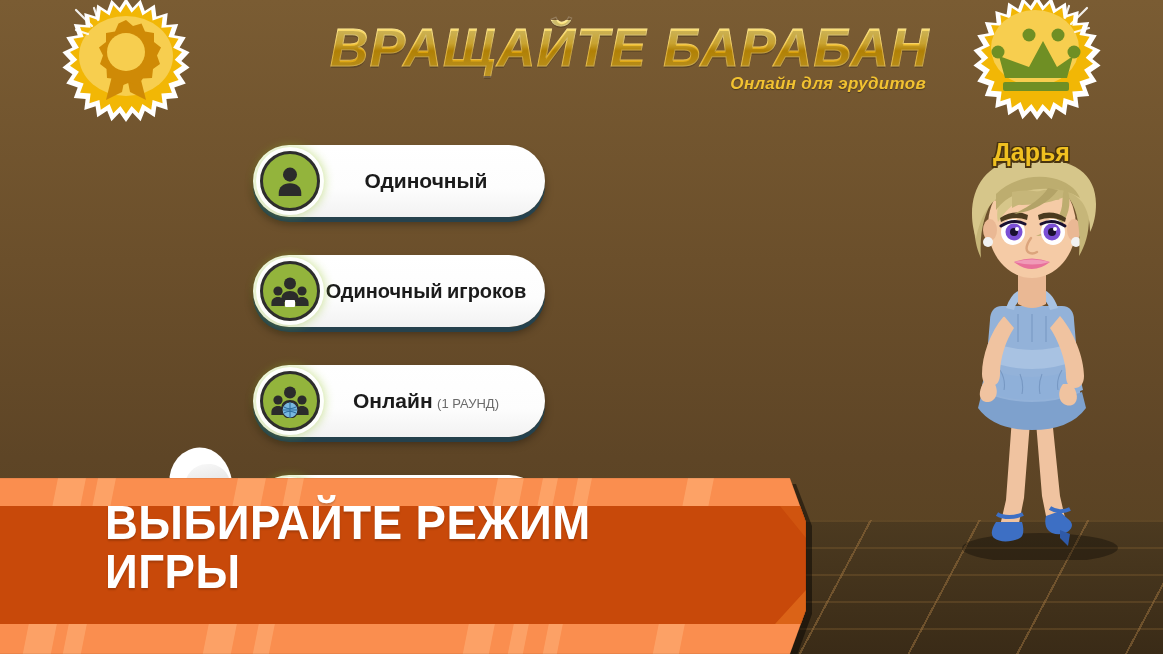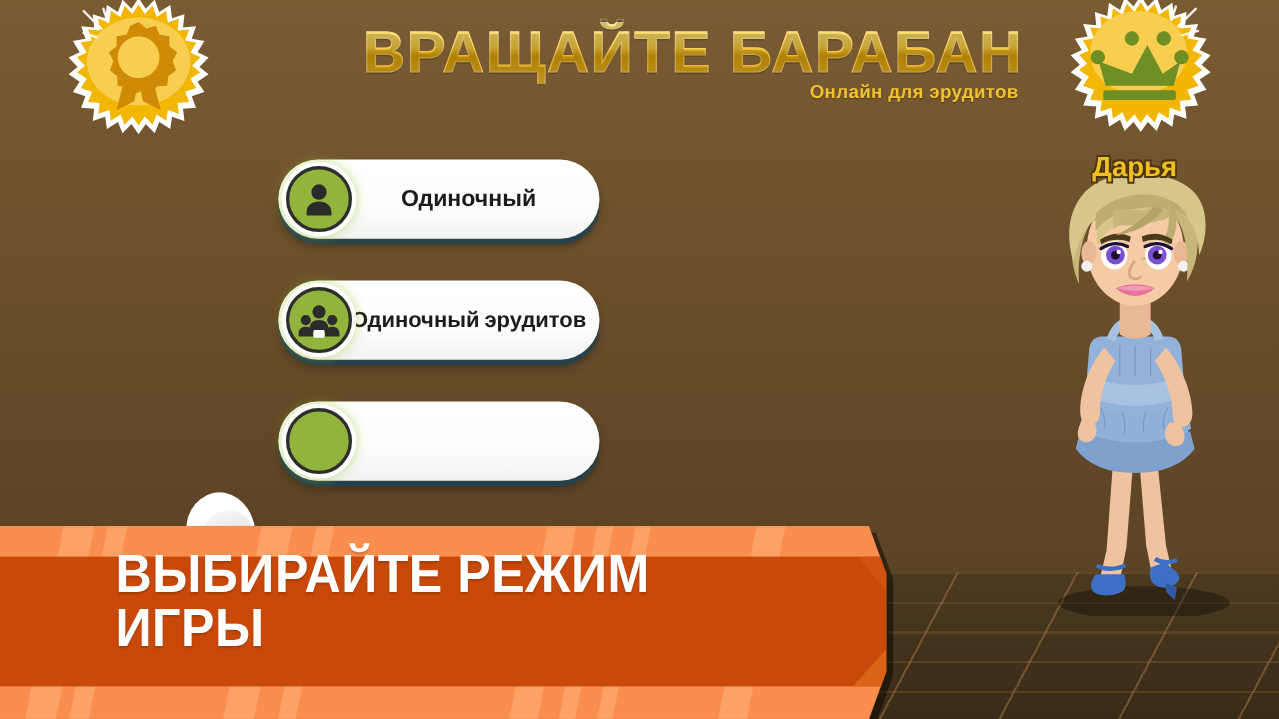--- a/index.html
+++ b/index.html
@@ -26,21 +26,21 @@
     background:radial-gradient(ellipse 60% 120% at 18% 40%, rgba(0,0,0,.35), rgba(0,0,0,0) 70%);
     pointer-events:none;
   }
 
   
   .badge { position:absolute; width:128px; height:128px; }
   #badge-left  { left:62px;  top:-4px; }
   #badge-right { left:973px; top:-6px; }
 
   
-  #header { position:absolute; left:0; top:20px; width:930px; text-align:right; }
+  #header { position:absolute; left:0; top:20px; width:930px; text-align:right;font-style:italic; }
   #game-title {
     font-size:53px; font-weight:bold; letter-spacing:1.5px;
     background:linear-gradient(180deg,#fde98a 0%, #f4c63c 42%, #d79d07 55%, #e8b62c 100%);
     -webkit-background-clip:text; background-clip:text; color:transparent;
     -webkit-text-stroke:1px rgba(255,255,255,.22);
     text-shadow:0 2px 0 rgba(0,0,0,.18);
     line-height:1.05;
   }
   #game-subtitle {
     font-size:17px; font-weight:bold; color:#f2c231; letter-spacing:.3px;
@@ -183,24 +183,42 @@
           <path d="M19 16c-5.2 0-8.6 3-8.6 7.6V27h17.2v-3.4C27.6 19 24.2 16 19 16z" fill="#2b2b2b"></path>
           <circle cx="7" cy="16" r="4.6" fill="#2b2b2b"></circle>
           <path d="M7 22c-4 0-6.6 2.4-6.6 6V31h13.2v-3c0-3.6-2.6-6-6.6-6z" fill="#2b2b2b"></path>
           <circle cx="31" cy="16" r="4.6" fill="#2b2b2b"></circle>
           <path d="M31 22c-4 0-6.6 2.4-6.6 6V31h13.2v-3c0-3.6-2.6-6-6.6-6z" fill="#2b2b2b"></path>
           <rect x="14" y="25" width="10" height="7" rx="1" fill="#ffffff"></rect>
         </svg>
       </span>
       <span class="labels">
         <span class="btn-label">Одиночный</span>
-        <span class="btn-label">эрудитов</span>
-      </span>
-    </div>
-
+        <span class="btn-label">игроков</span>
+      </span>
+    </div>
+
+    <div class="menu-btn">
+      <span class="icon-wrap">
+        <svg width="38" height="34" viewBox="0 0 38 32">
+          <circle cx="19" cy="7.5" r="6" fill="#2b2b2b"></circle>
+          <path d="M19 15c-5.2 0-8.6 3-8.6 7.6V26h17.2v-3.4C27.6 18 24.2 15 19 15z" fill="#2b2b2b"></path>
+          <circle cx="7" cy="15" r="4.6" fill="#2b2b2b"></circle>
+          <path d="M7 21c-4 0-6.6 2.4-6.6 6V30h13.2v-3c0-3.6-2.6-6-6.6-6z" fill="#2b2b2b"></path>
+          <circle cx="31" cy="15" r="4.6" fill="#2b2b2b"></circle>
+          <path d="M31 21c-4 0-6.6 2.4-6.6 6V30h13.2v-3c0-3.6-2.6-6-6.6-6z" fill="#2b2b2b"></path>
+          <circle cx="19" cy="25" r="8" fill="#79b8e0" stroke="#2b2b2b" stroke-width="1.2"></circle>
+          <path d="M13 22c3 2 8 2 12 0M13 28c3-2 8-2 12 0M19 17v16M12 25h14" stroke="#2f6fa0" stroke-width="1.1" fill="none"></path>
+        </svg>
+      </span>
+      <span class="labels">
+        <span class="btn-label">Онлайн</span>
+        <span class="btn-sub">(1 РАУНД)</span>
+      </span>
+    </div>
 
     <div class="menu-btn" id="menu-btn-4">
       <span class="icon-wrap"></span>
       <span class="labels">
         <span class="btn-label"></span>
       </span>
     </div>
   </div>
 
   <div id="white-shape"></div>

